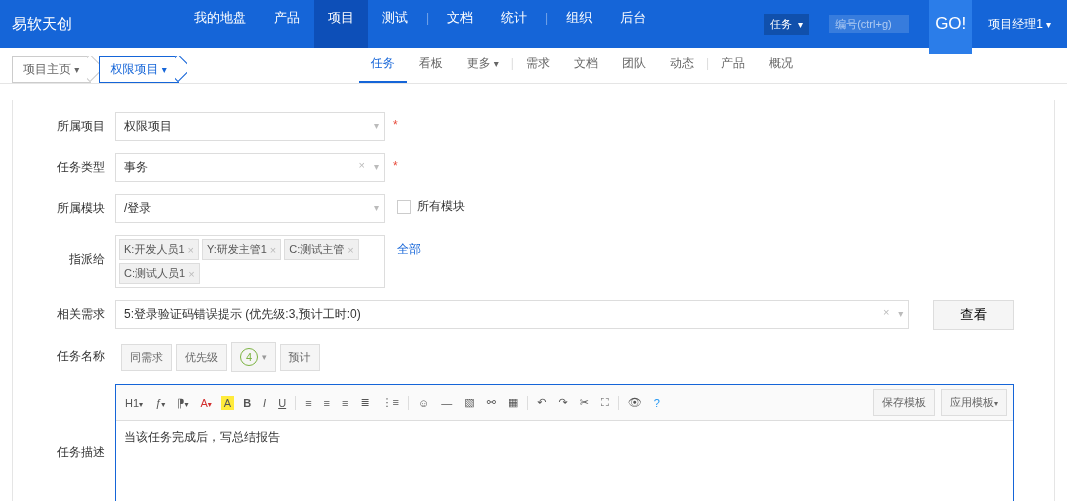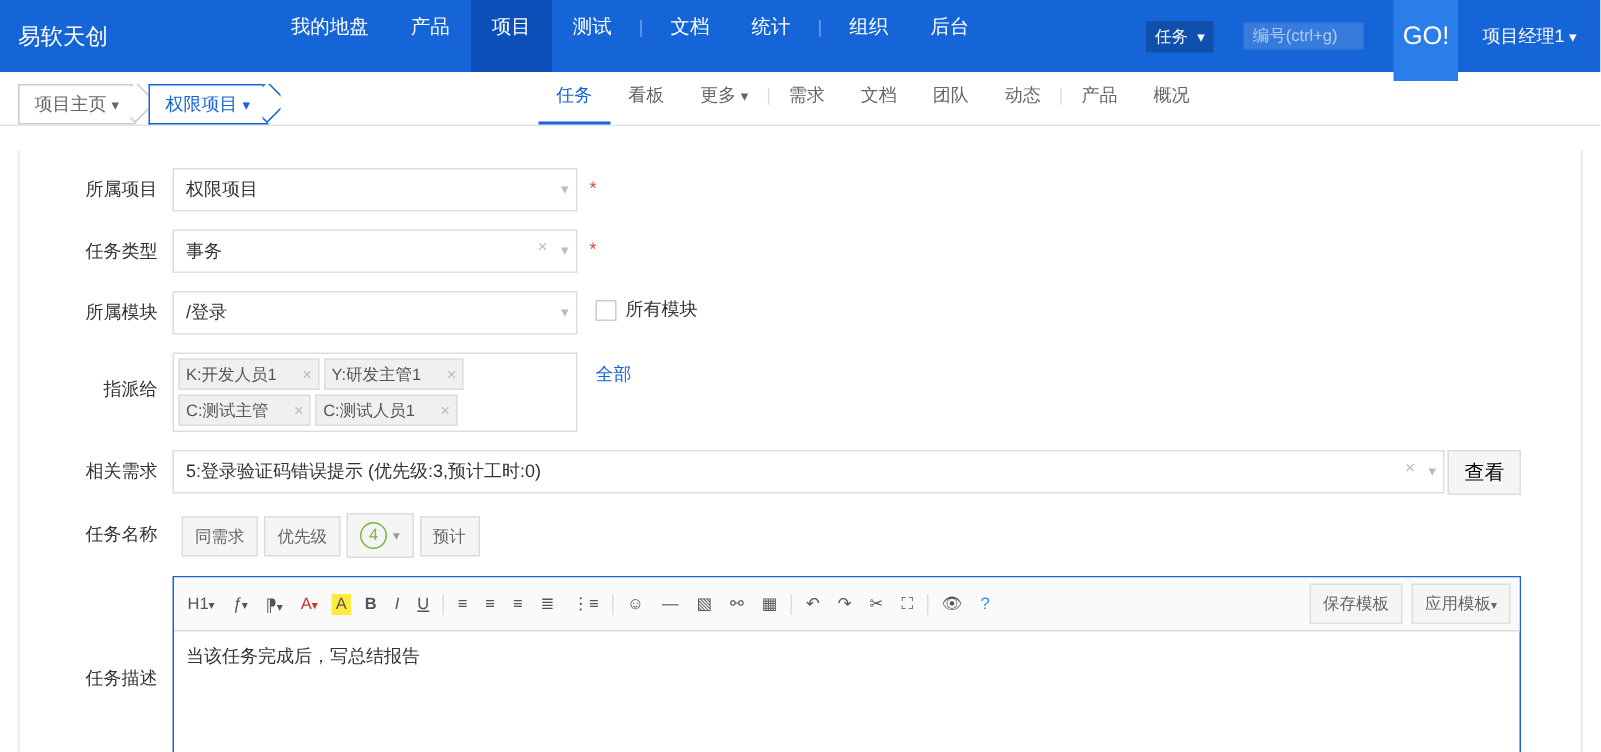--- a/index.html
+++ b/index.html
@@ -39,27 +39,27 @@
 .form-label { width: 62px; text-align: right; padding-right: 10px; padding-top: 6px; color: #333; font-size: 12px; }
 .form-control-wrap { flex: 0 0 270px; position: relative; }
 .form-control { width: 100%; border: 1px solid #ddd; padding: 5px 20px 5px 8px; font-size: 12px; color: #333; background: #fff; }
 .clear-x { position: absolute; right: 20px; top: 6px; color: #bbb; cursor: pointer; font-size: 11px; }
 .dd-caret { position: absolute; right: 6px; top: 8px; color: #bbb; font-size: 10px; }
 .required-star { color: #e74c3c; margin-left: 8px; padding-top: 6px; }
 .after-control { margin-left: 12px; padding-top: 4px; display: flex; align-items: center; gap: 6px; }
 .check { width: 14px; height: 14px; border: 1px solid #ccc; }
 
 .tags-box { border: 1px solid #ddd; padding: 3px; display: flex; flex-wrap: wrap; gap: 3px; width: 270px; }
-.tag { background: #f0f0f0; border: 1px solid #ddd; padding: 2px 4px; font-size: 11px; color: #555; display: inline-flex; align-items: center; gap: 17px; }
+.tag { background: #f0f0f0; border: 1px solid #ddd; padding: 2px 4px; font-size: 11px; color: #555; display: inline-flex; align-items: center; gap: 3px; }
 .tag .tx { color: #bbb; cursor: pointer; }
 .all-link { color: #1565d8; text-decoration: none; margin-left: 12px; padding-top: 4px; }
 
 .wide-control { flex: 1; position: relative; }
 .input-wide { width: 100%; border: 1px solid #ddd; padding: 5px 8px; font-size: 12px; color: #333; background: #fff; }
-.view-btn { background: #f5f5f5; border: 1px solid #ddd; padding: 5px 10px; margin-left: 2px; cursor: pointer; }
+.view-btn { background: #f5f5f5; border: 1px solid #ddd; padding: 5px 26px; margin-left: 24px; cursor: pointer; }
 
 .name-row .right-controls { display: flex; align-items: center; gap: 4px; margin-left: 6px; }
 .small-btn { background: #f5f5f5; border: 1px solid #ddd; padding: 5px 8px; font-size: 11px; color: #666; cursor: pointer; }
 .pri-badge { border: 1px solid #7cb342; color: #7cb342; border-radius: 50%; width: 18px; height: 18px; display: inline-flex; align-items: center; justify-content: center; font-size: 11px; }
 .color-icon { width: 14px; height: 14px; border-radius: 50%; background: conic-gradient(#e91e63,#ffc107,#4caf50,#2196f3,#9c27b0,#e91e63); opacity: 0.35; }
 
 .editor { border: 1px solid #1565d8; }
 .editor-toolbar { border-bottom: 1px solid #ddd; padding: 4px 6px; display: flex; align-items: center; flex-wrap: wrap; gap: 6px; background: #fafafa; }
 .tool { font-size: 11px; color: #555; padding: 2px 3px; cursor: pointer; }
 .tool.bold { font-weight: bold; }

